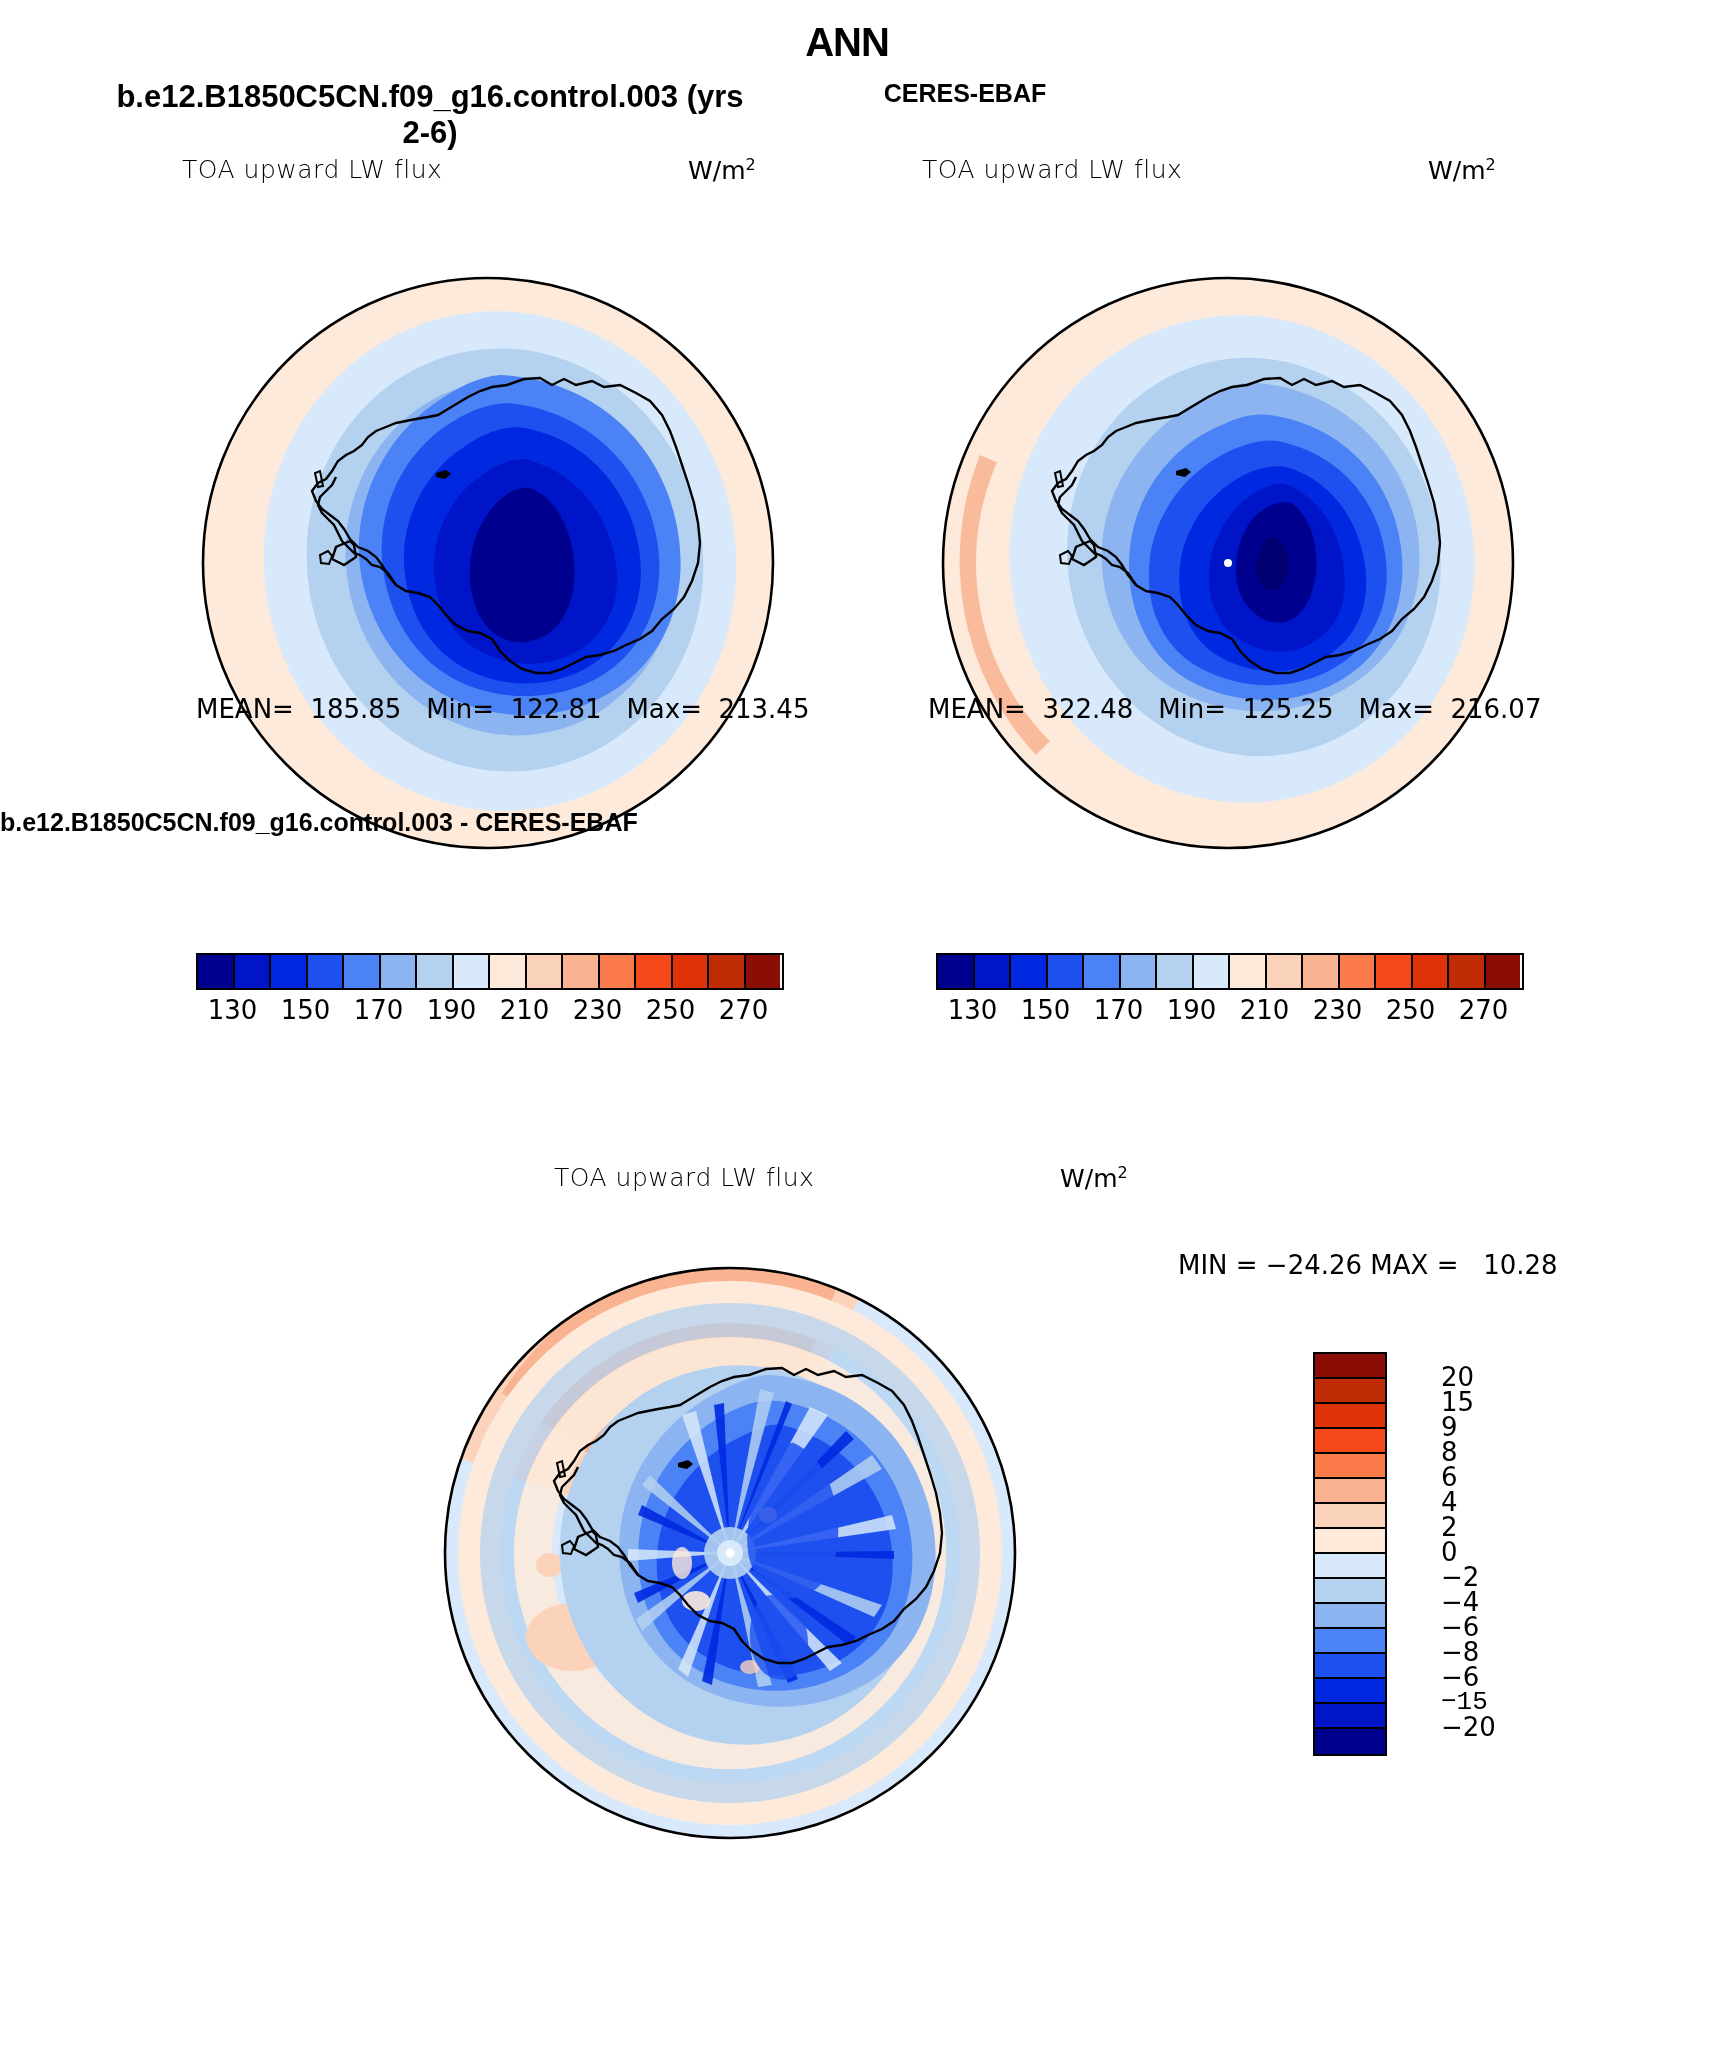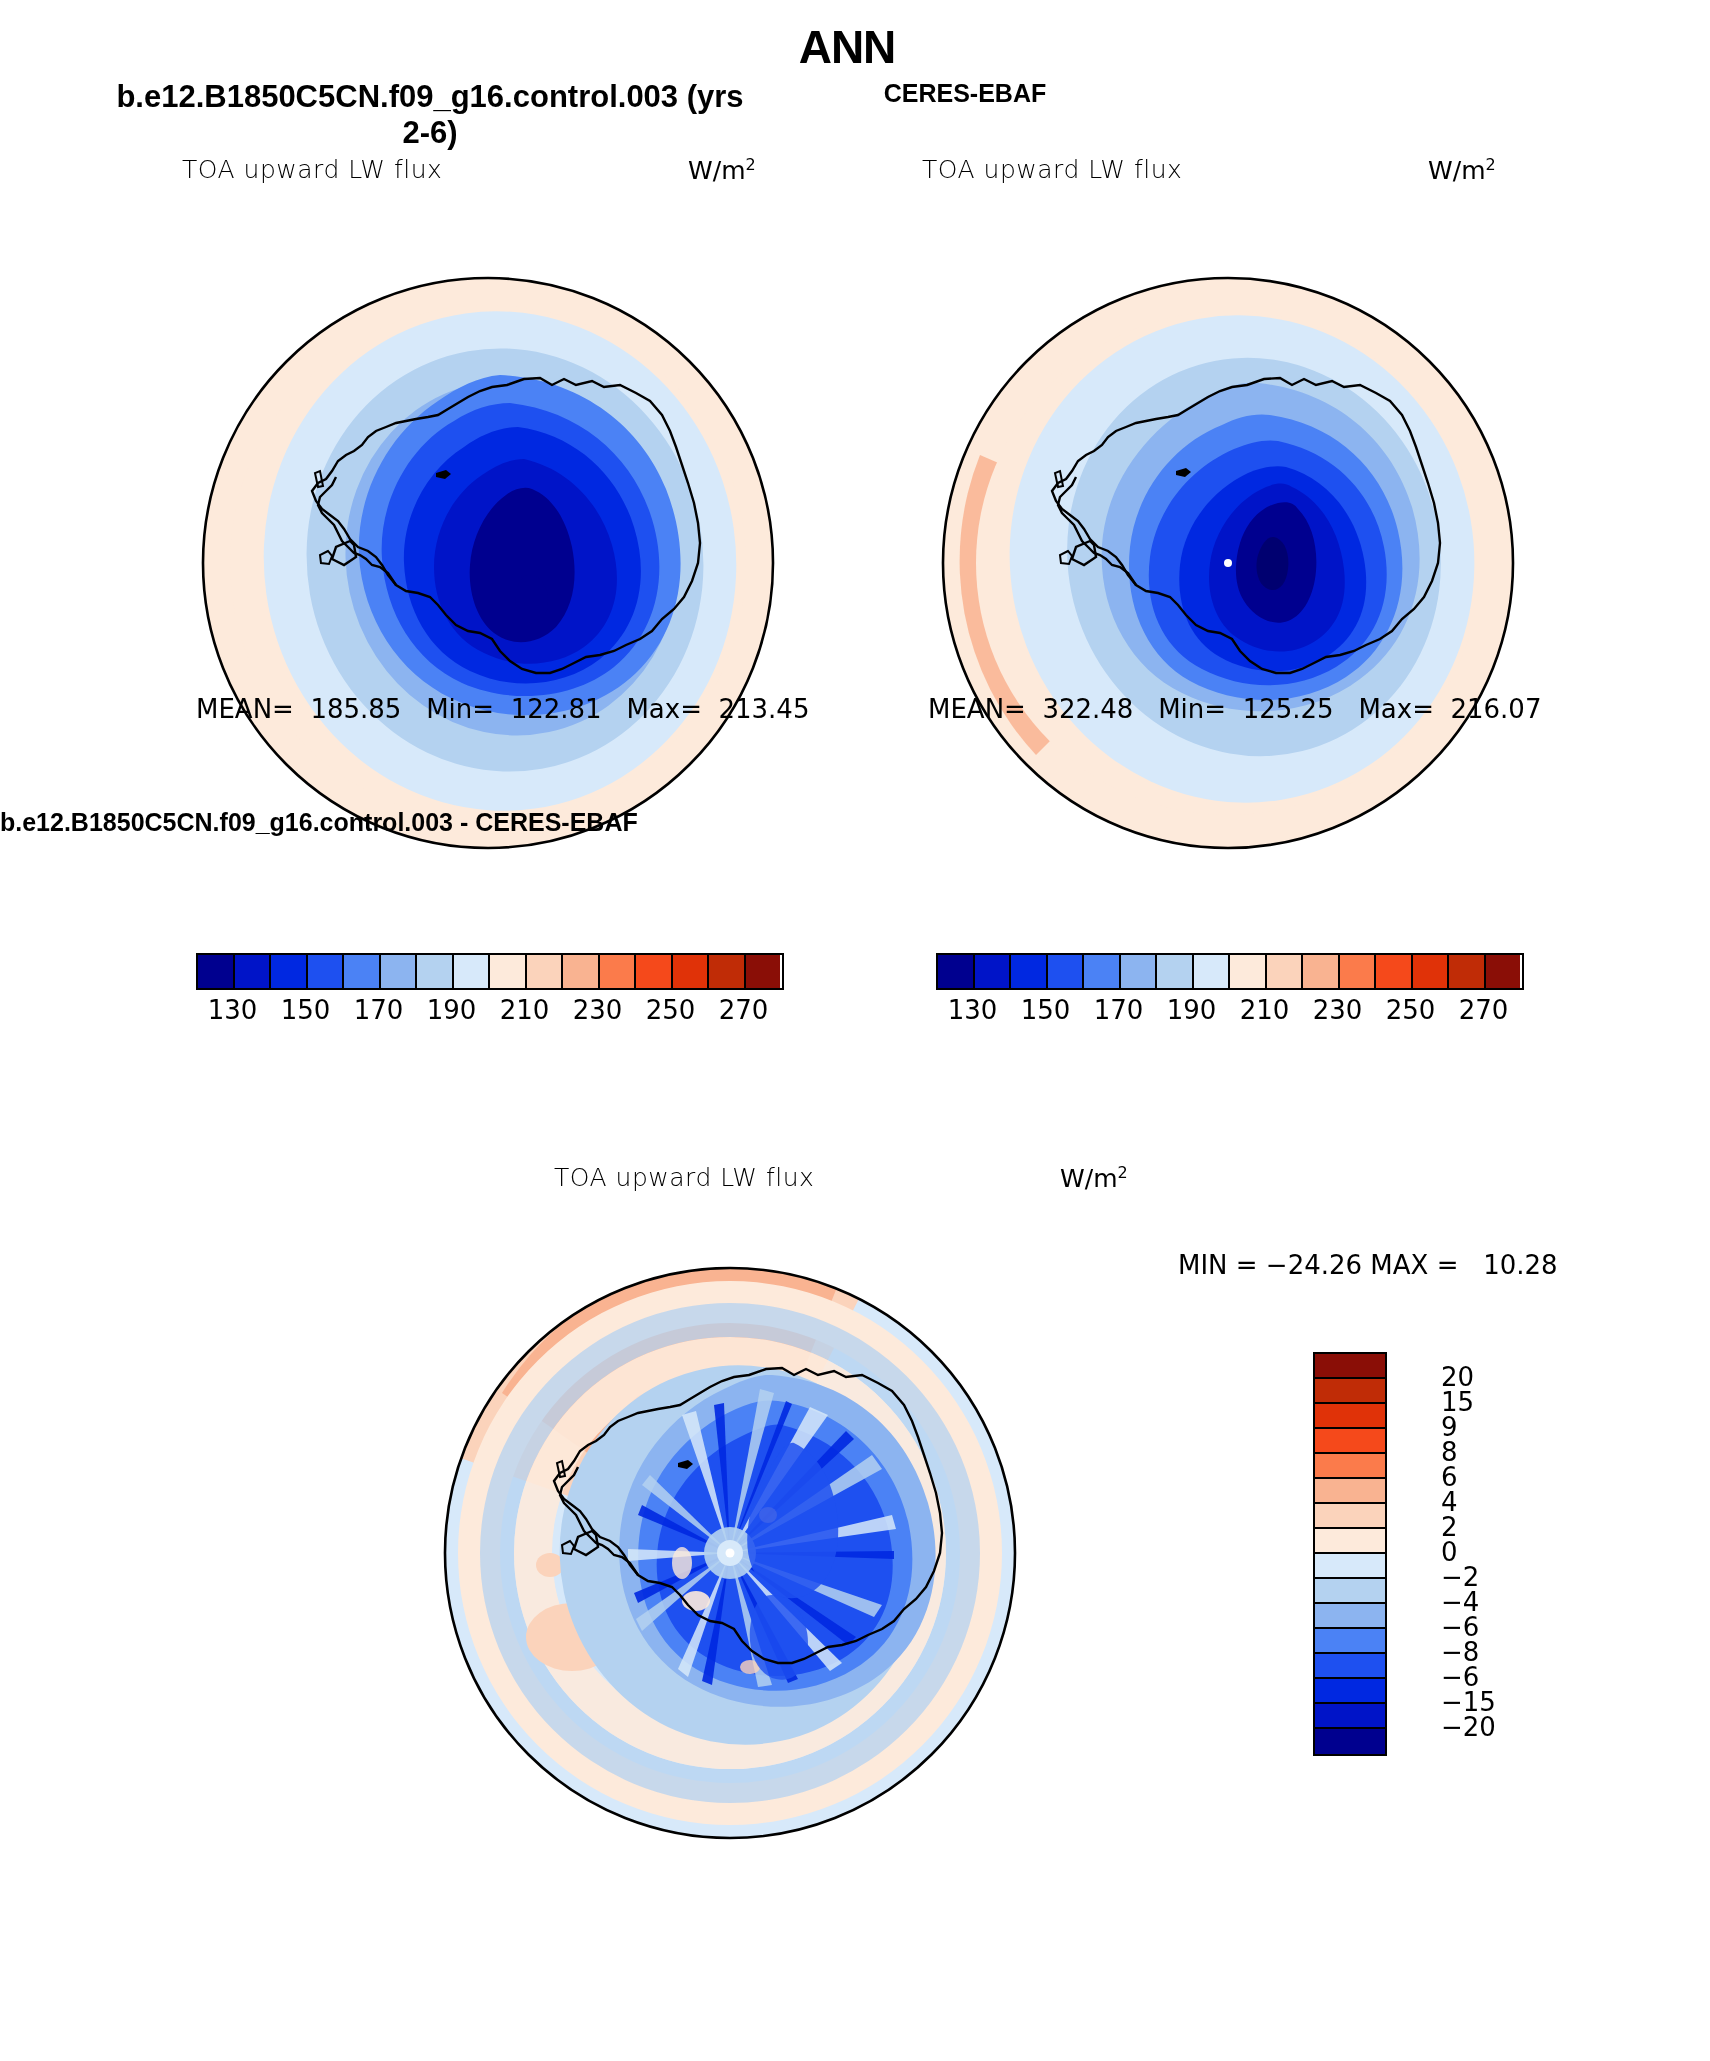--- a/index.html
+++ b/index.html
@@ -1,20 +1,20 @@
 <!DOCTYPE html>
 <html><head>
 <meta charset="utf-8">
 <style>
   html,body{margin:0;padding:0;background:#fff;}
   body{width:1710px;height:2061px;position:relative;
        font-family:"DejaVu Sans","Liberation Sans",sans-serif;color:#000;}
   .abs{position:absolute;}
   .ttl-main{left:0;top:20px;width:1694px;text-align:center;
-            font-family:"Liberation Sans",sans-serif;font-weight:bold;font-size:46px;
+            font-family:"Liberation Sans",sans-serif;font-weight:bold;font-size:40px;
             letter-spacing:-1px;}
   .ttl-case{left:100px;top:79px;width:660px;text-align:center;
             font-family:"Liberation Sans",sans-serif;font-weight:bold;font-size:31px;}
   .ttl-obs{left:790px;top:79px;width:350px;text-align:center;
            font-family:"Liberation Sans",sans-serif;font-weight:bold;font-size:25px;}
   .ttl-diff{left:0;top:808px;width:1710px;
             font-family:"Liberation Sans",sans-serif;font-weight:bold;font-size:25px;}
   .varlab{font-family:"DejaVu Sans",sans-serif;font-size:25px;font-weight:300;
           letter-spacing:.5px;white-space:nowrap;}
   .units{font-family:"DejaVu Sans",sans-serif;font-size:25px;white-space:nowrap;}
@@ -347,15 +347,15 @@
   <span class="vcb-lab" style="top:100px;">8</span>
   <span class="vcb-lab" style="top:125px;">6</span>
   <span class="vcb-lab" style="top:150px;">4</span>
   <span class="vcb-lab" style="top:175px;">2</span>
   <span class="vcb-lab" style="top:200px;">0</span>
   <span class="vcb-lab" style="top:225px;">−2</span>
   <span class="vcb-lab" style="top:250px;">−4</span>
   <span class="vcb-lab" style="top:275px;">−6</span>
   <span class="vcb-lab" style="top:300px;">−8</span>
   <span class="vcb-lab" style="top:325px;">−6</span>
-  <span class="vcb-lab" style="top:350px;">−15</span>
+  <span class="vcb-lab" style="top:350px;font-family:Liberation Mono, monospace;">−15</span>
   <span class="vcb-lab" style="top:375px;">−20</span>
 </div>
 
 </body></html>

